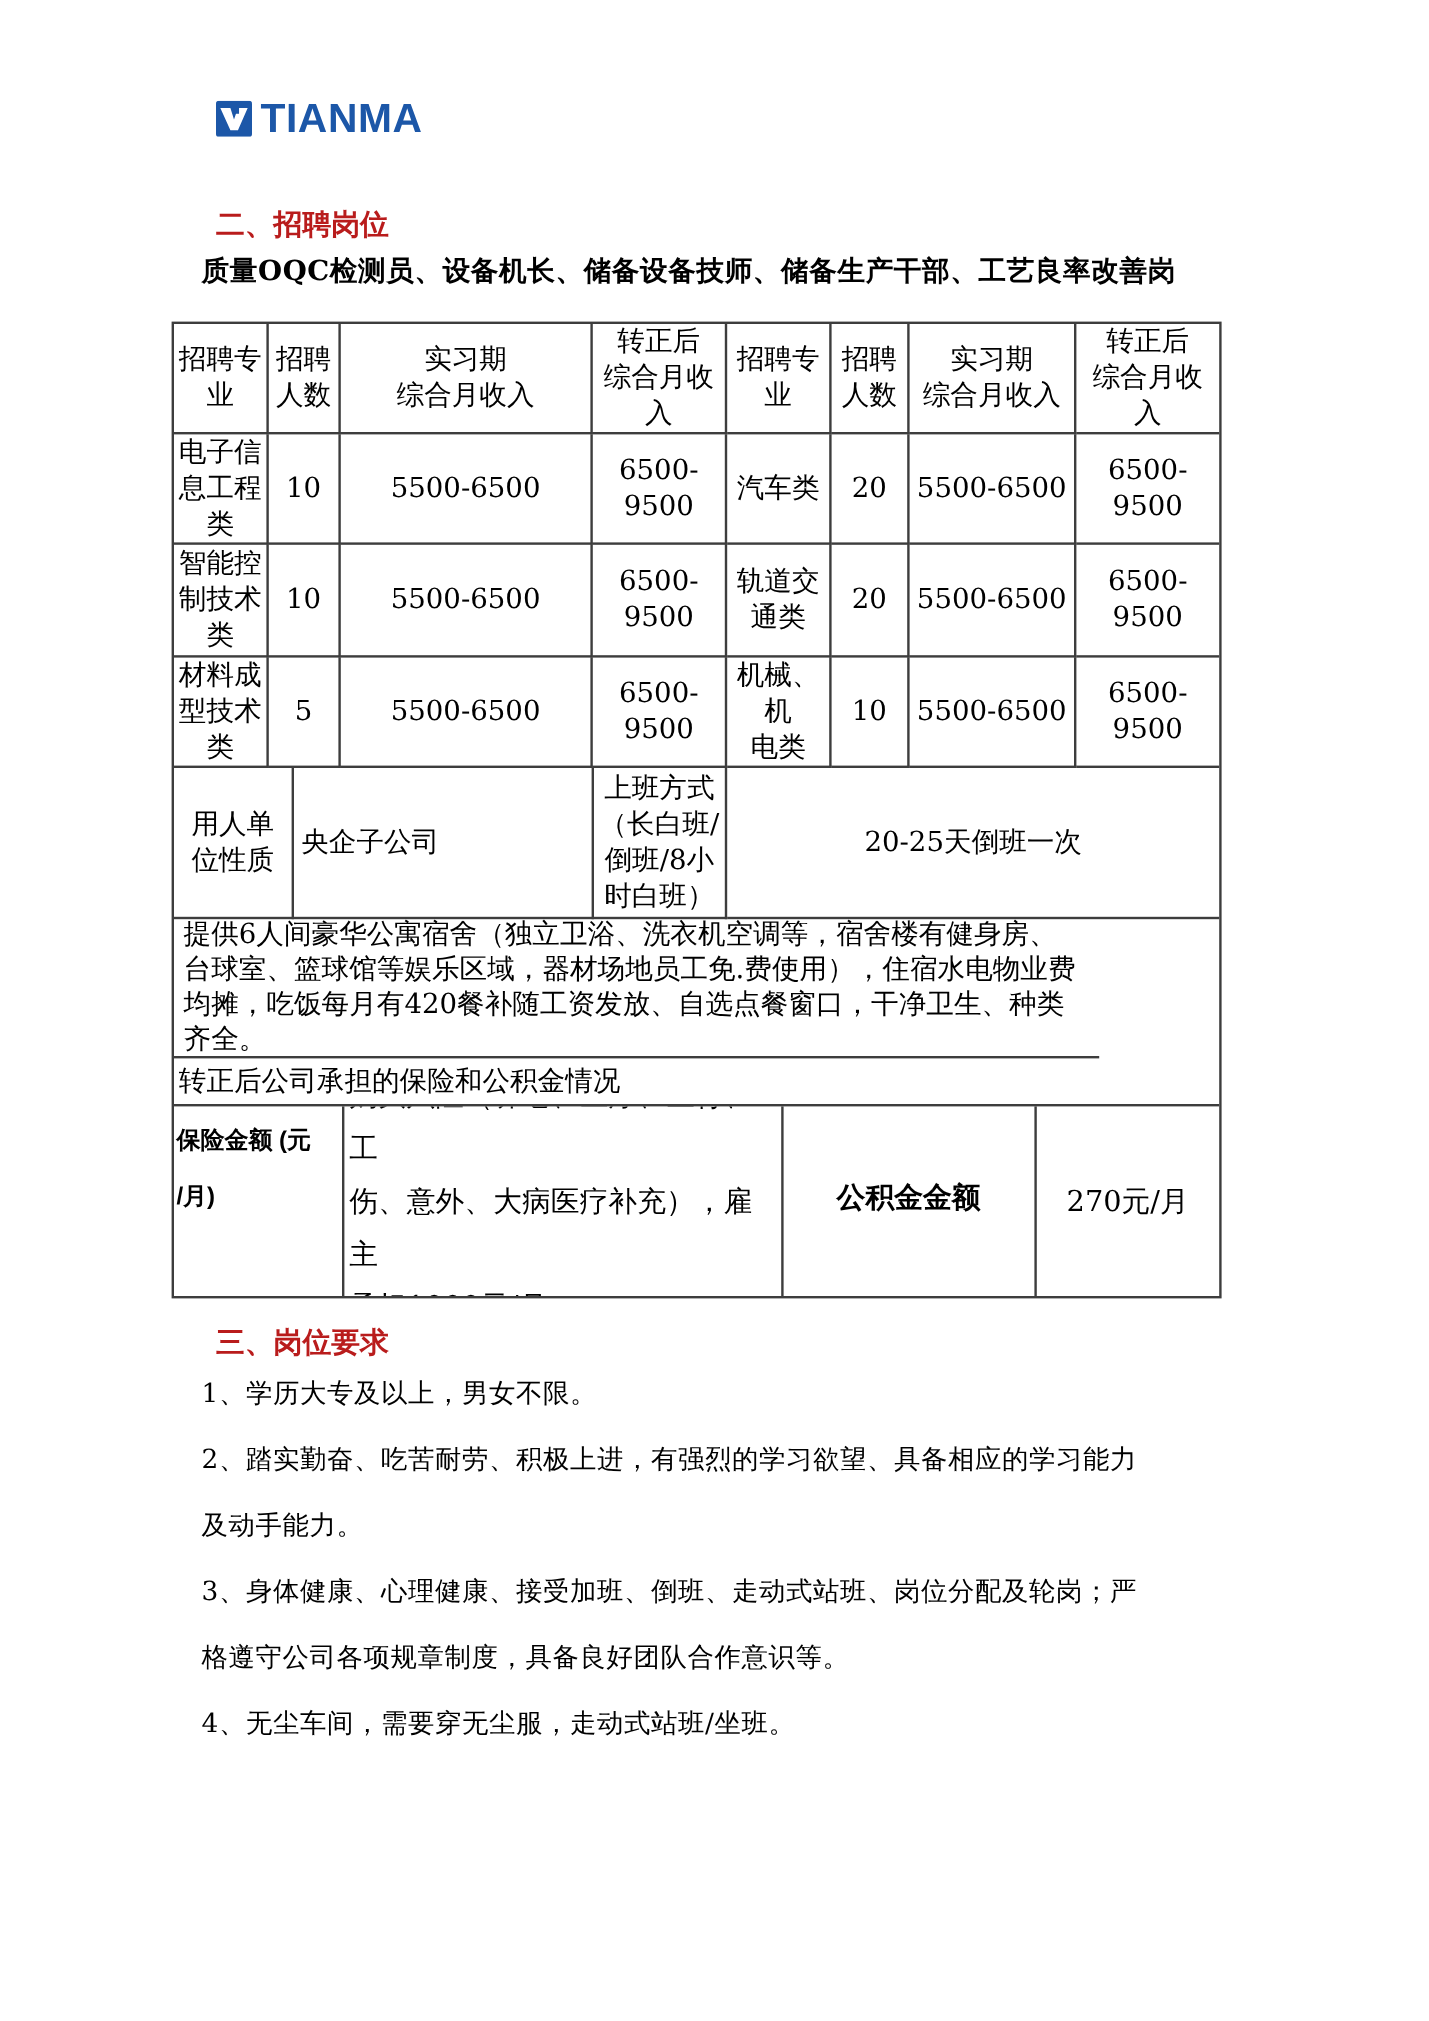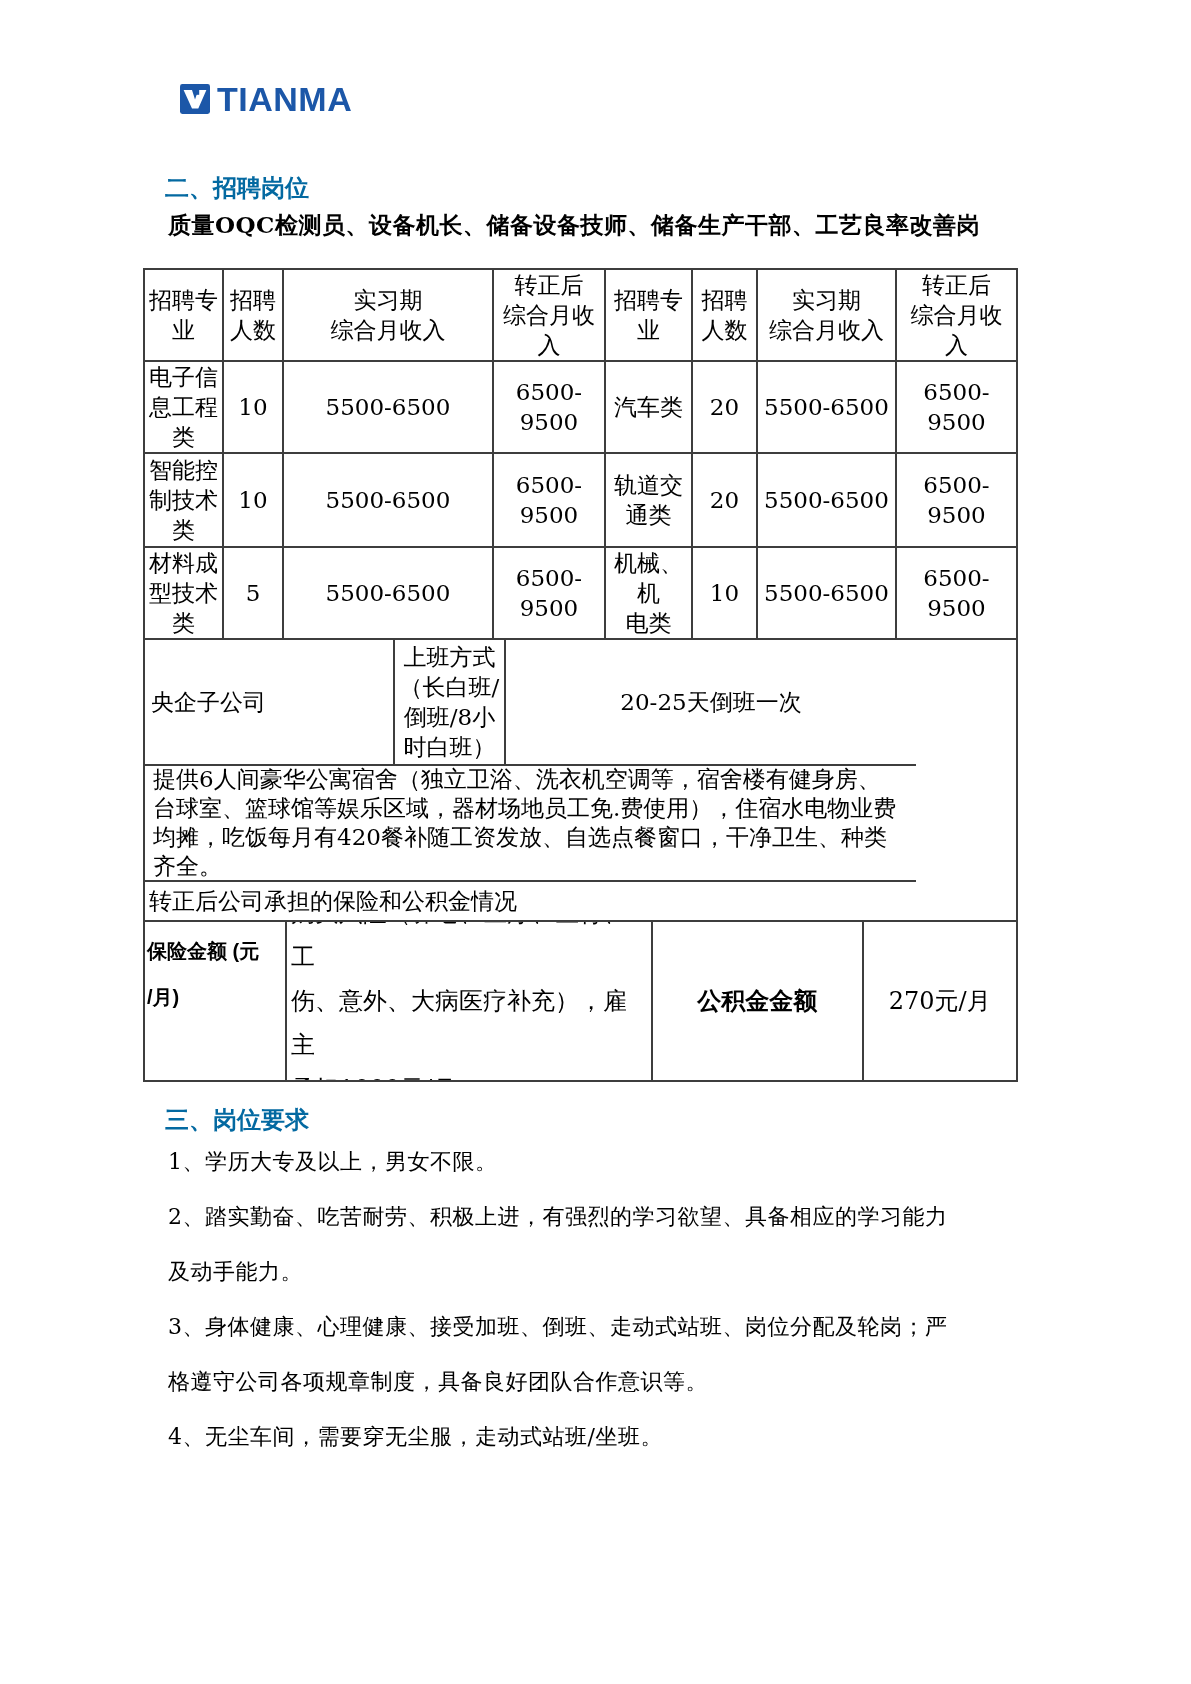--- a/index.html
+++ b/index.html
@@ -3,22 +3,22 @@
 <meta charset="utf-8">
 <style>
   html,body{margin:0;padding:0;background:#ffffff;}
   .page{position:relative;width:1191px;height:1684px;background:#ffffff;overflow:hidden;
         font-family:"DejaVu Serif","Liberation Serif",serif;color:#000;}
   
   .logo{position:absolute;left:180px;top:82px;display:flex;align-items:center;gap:7px;}
   .logo-text{font-family:"Liberation Sans","DejaVu Sans",sans-serif;font-weight:800;
              font-size:34px;color:#1c57a8;letter-spacing:0.5px;line-height:1;}
   
-  .sec-heading{position:absolute;left:165px;font-family:"Liberation Sans","DejaVu Sans",sans-serif;
-               font-weight:bold;font-size:24px;color:#0369a1;line-height:1.2;}
+  .sec-heading{position:absolute;left:180px;font-family:"Liberation Sans","DejaVu Sans",sans-serif;
+               font-weight:bold;font-size:24px;color:#b91c1c;line-height:1.2;}
   .sec2{top:174px;}
   .sec3{top:1106px;}
   .subtitle{position:absolute;left:168px;top:210px;font-size:23px;font-weight:bold;
             letter-spacing:0.5px;white-space:nowrap;}
   
   .jobtable{position:absolute;left:143px;top:268px;width:871px;border:2px solid #3d3d3d;}
   .trow{display:flex;width:100%;}
   .cell{box-sizing:border-box;border-right:2px solid #3d3d3d;border-bottom:2px solid #3d3d3d;
         display:flex;align-items:center;justify-content:center;text-align:center;
         white-space:pre-line;font-size:23px;line-height:30px;padding:2px 3px;overflow:hidden;}
@@ -37,21 +37,21 @@
   .hx1{width:11.48%;}
   .hx2{width:88.52%;justify-content:flex-start;text-align:left;padding:4px 8px;line-height:29px;}
   
   .nx1{width:100%;justify-content:flex-start;text-align:left;padding-left:4px;}
   
   .i1{width:16.30%;font-weight:bold;font-family:"Liberation Sans","DejaVu Sans",sans-serif;
       align-items:flex-start;justify-content:flex-start;text-align:left;padding:6px 2px;
       font-size:20px;line-height:46px;}
   .i2{width:42.00%;justify-content:flex-start;text-align:left;font-size:24px;line-height:44px;
       padding:4px 4px;}
-  .i3{width:24.20%;font-weight:bold;font-family:Liberation Serif, serif;
+  .i3{width:24.20%;font-weight:bold;font-family:Liberation Mono, monospace;
       font-size:24px;}
   .i4{width:17.50%;font-size:24px;}
   
   .reqs{position:absolute;left:168px;top:1134px;width:800px;font-size:22px;line-height:55px;
         letter-spacing:0.5px;}
   .req-item{white-space:pre-line;}
 </style>
 </head>
 <body>
 
@@ -127,20 +127,22 @@
       <div class="cell c3">5500-6500</div>
       <div class="cell c4">6500-9500</div>
       <div class="cell c5">机械、机
 电类</div>
       <div class="cell c6">10</div>
       <div class="cell c7">5500-6500</div>
       <div class="cell c8">6500-9500</div>
     </div>
 
     <div class="trow rh-emp">
+      <div class="cell e1">用人单
+位性质</div>
       <div class="cell e2">央企子公司</div>
       <div class="cell e3">上班方式
 （长白班/
 倒班/8小
 时白班）</div>
       <div class="cell e4">20-25天倒班一次</div>
     </div>
 
     <div class="trow rh-house">
       <div class="cell hx2">提供6人间豪华公寓宿舍（独立卫浴、洗衣机空调等，宿舍楼有健身房、

